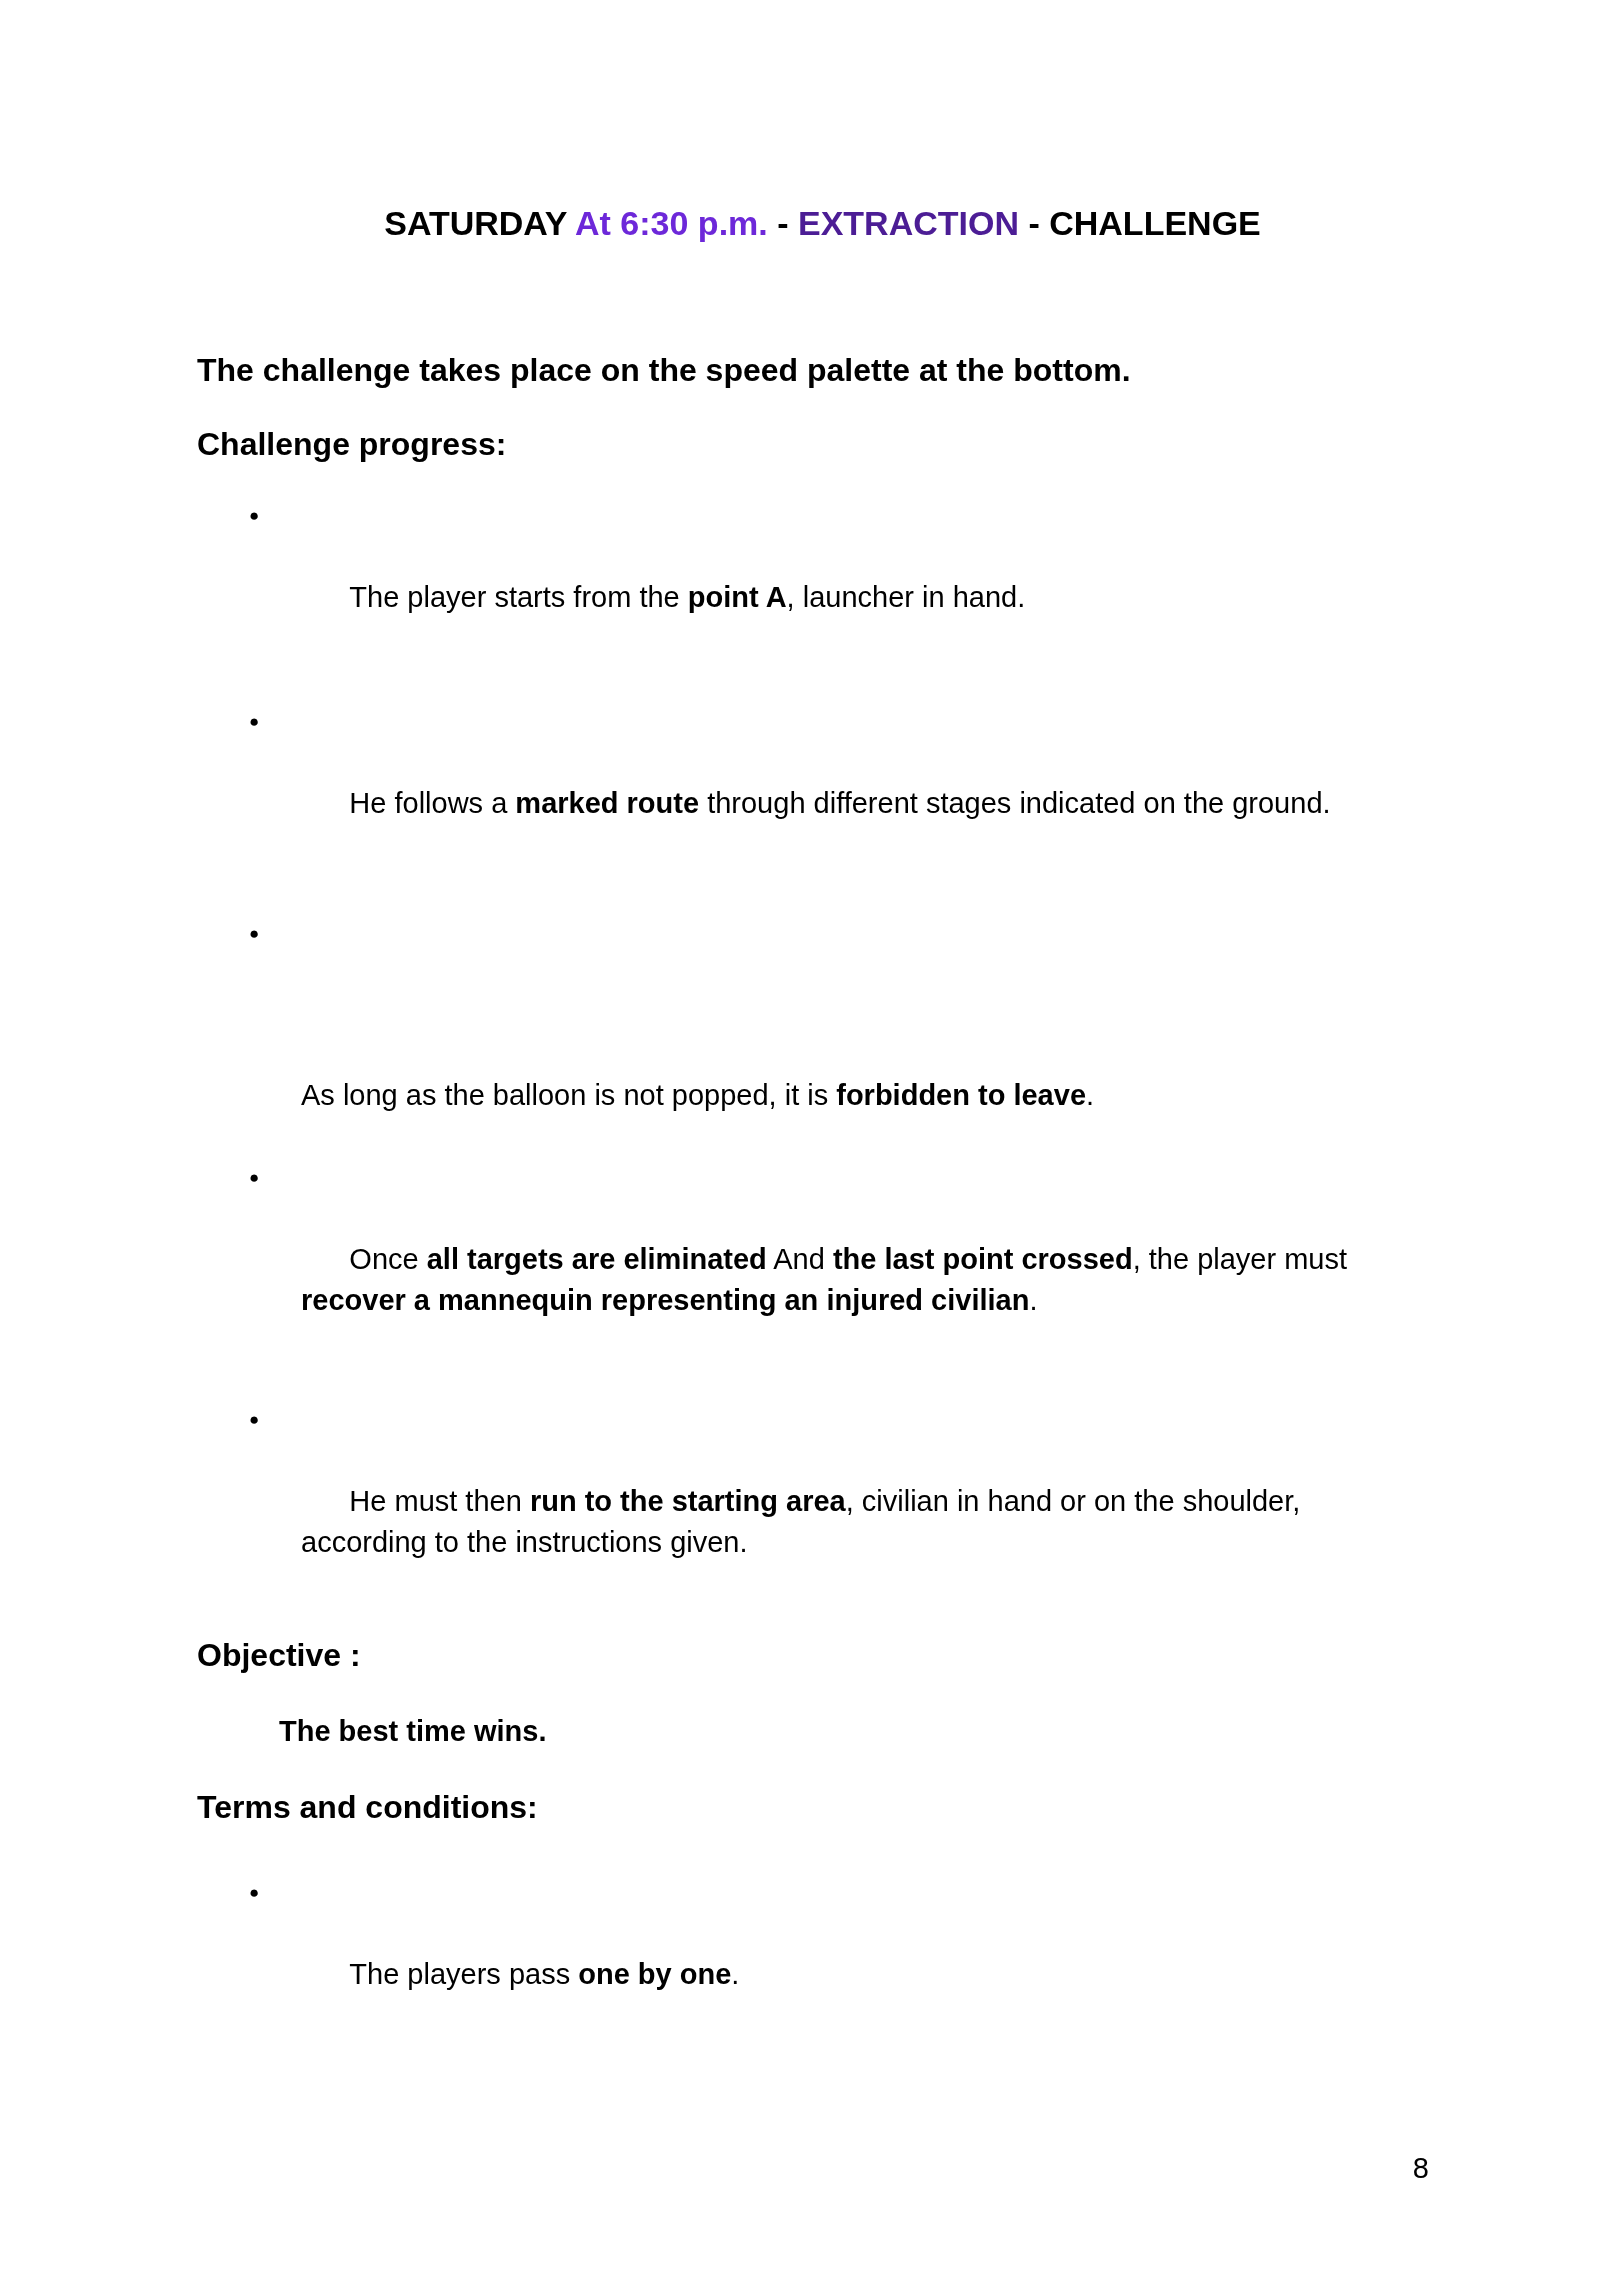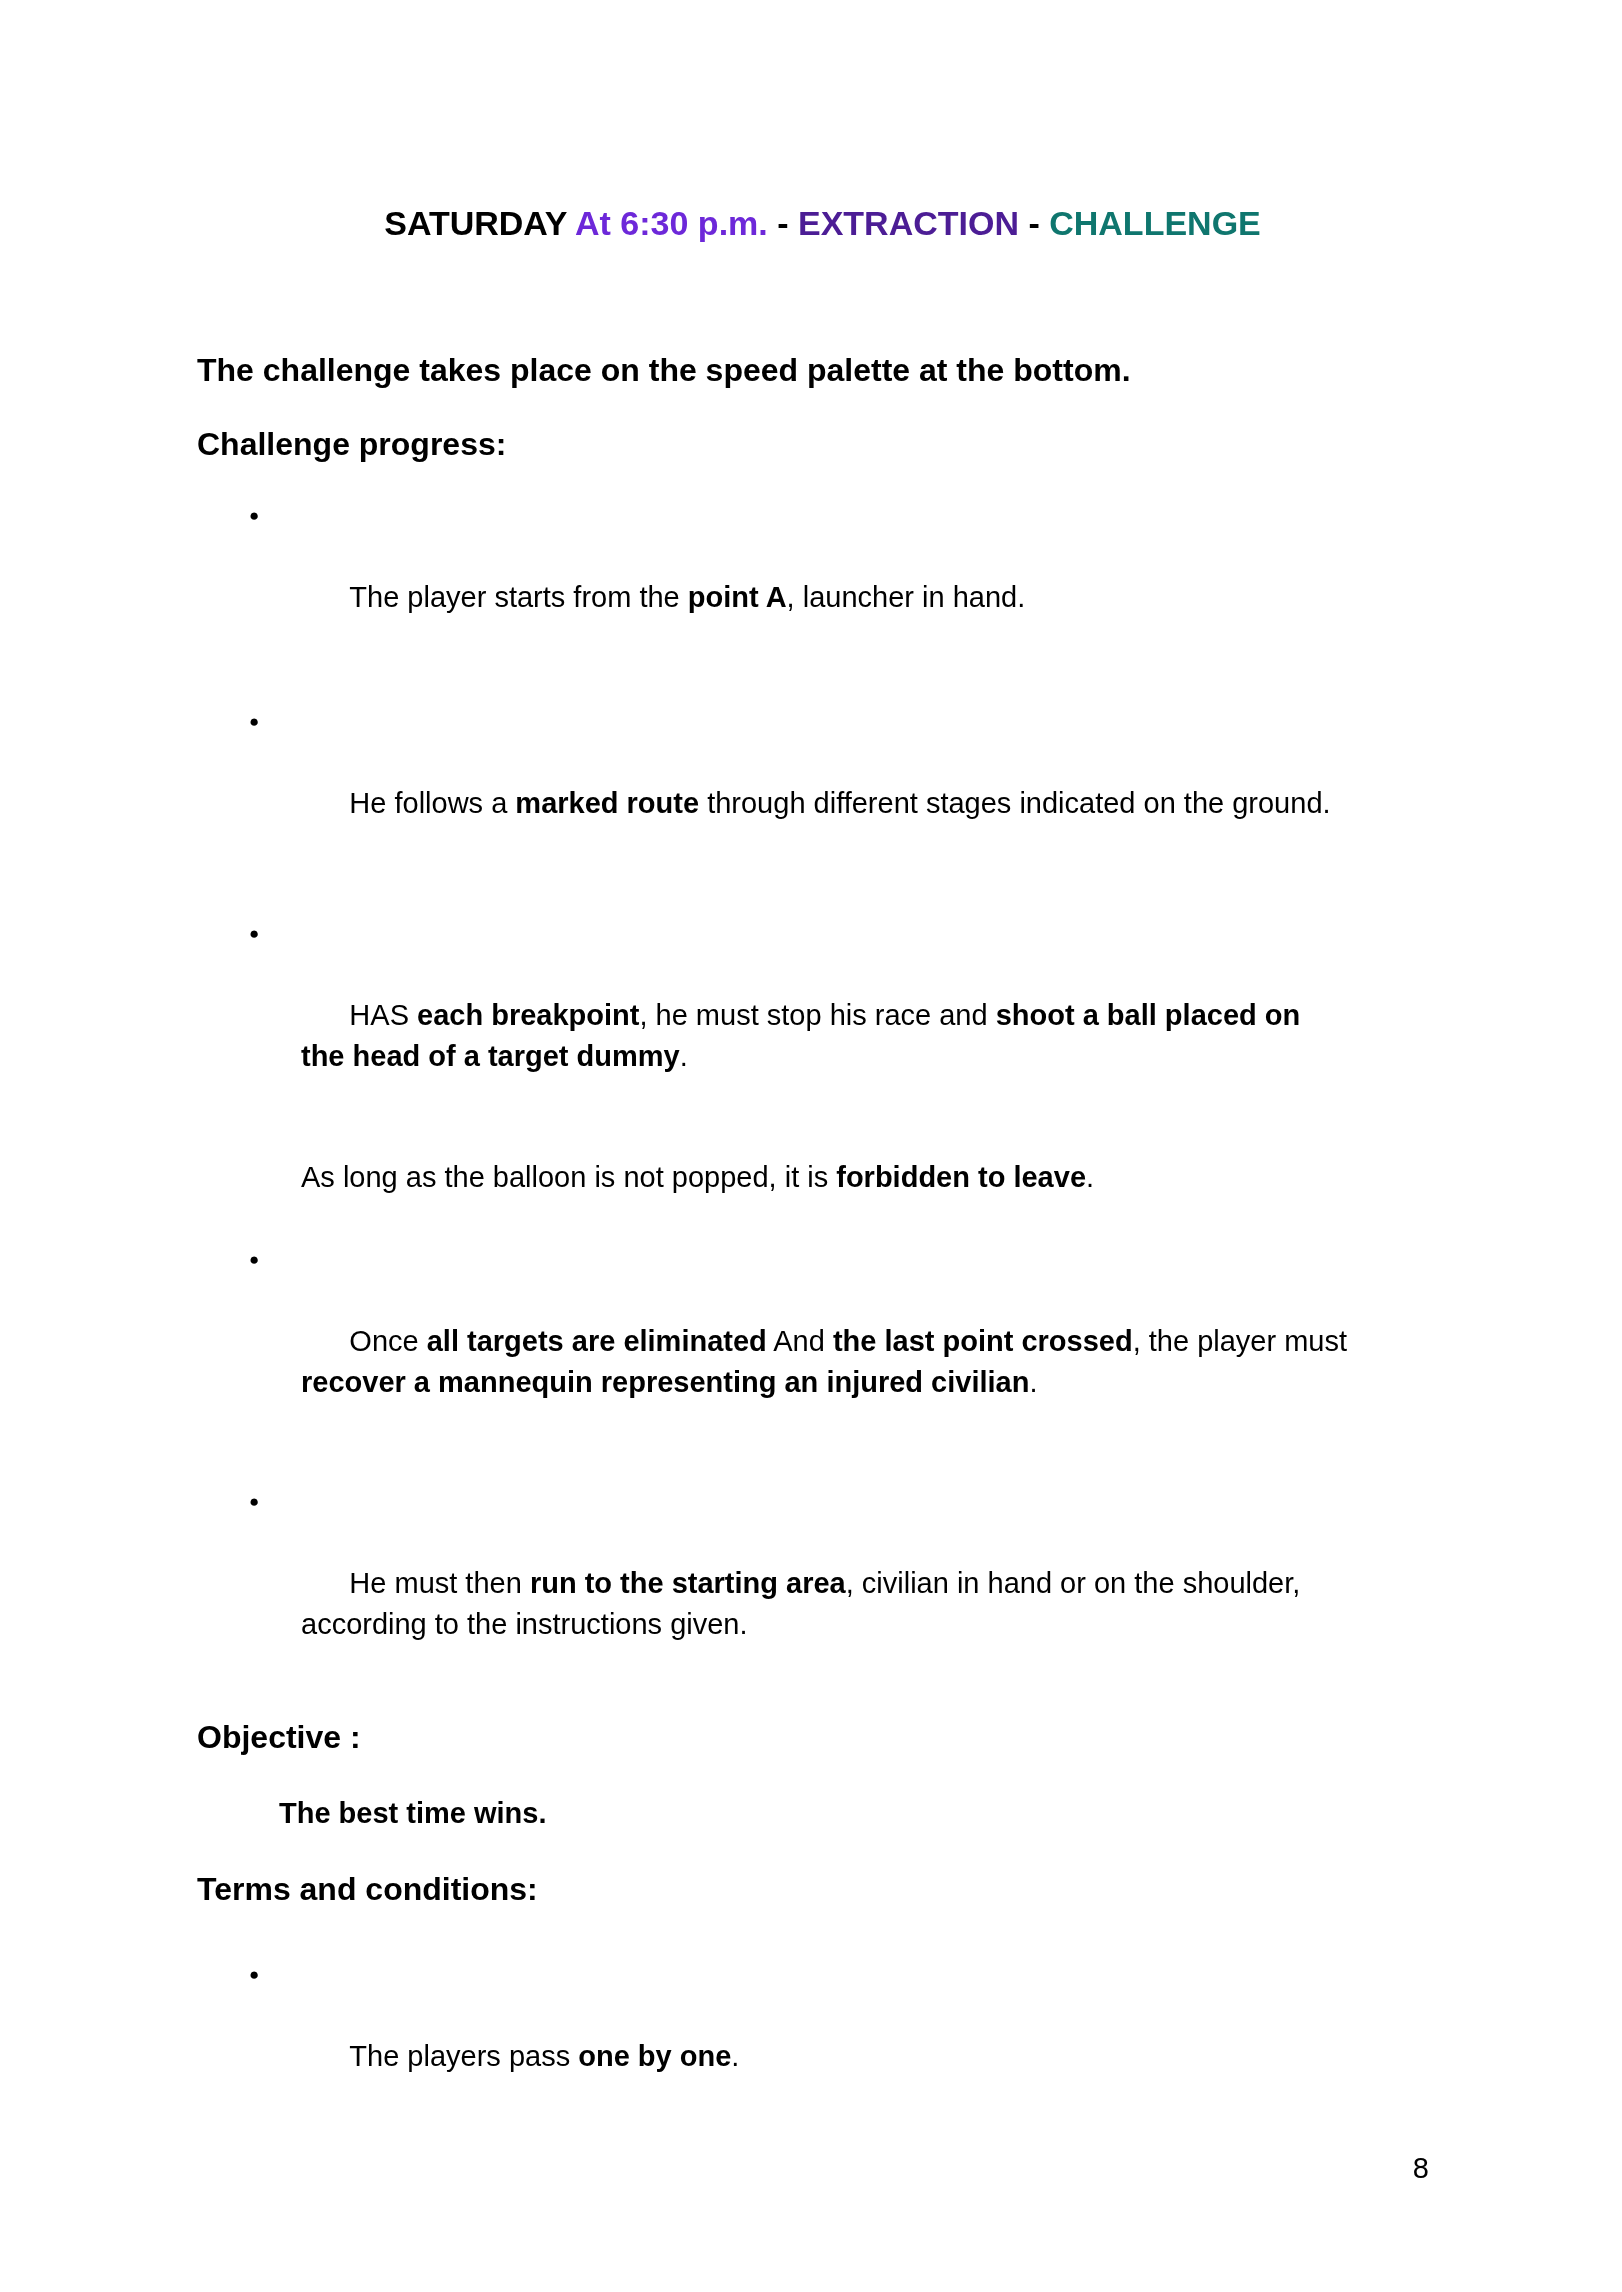--- a/index.html
+++ b/index.html
@@ -67,38 +67,36 @@
     font-size:29px;
     line-height:41px;
   }
 </style>
 </head>
 <body>
 
 <div class="page">
   <div class="content">
 
-    <div class="block title"><span>SATURDAY </span><span style="color: #6d28d9;">At 6:30 p.m.</span><span> - </span><span style="color: #4c1d95;">EXTRACTION</span><span> - </span><span style="color: #0f766e;">CHALLENGE</span></div>
+    <div class="block title"><span>SATURDAY </span><span style="color: #6d28d9;">At 6:30 p.m.</span><span> - </span><span style="color: #4c1d95;">EXTRACTION</span><span> - </span><span style="color: #000000;">CHALLENGE</span></div>
 
     <div class="block section-h intro-heading">The challenge takes place on the speed palette at the bottom.</div>
 
     <div class="block section-h h-progress">Challenge progress:</div>
 
     <div class="block bullet b1">
       <span class="dot">●</span>
       <span><span>The player starts from the </span><span style="font-weight: 700;">point A</span><span>, launcher in hand.</span></span>
     </div>
     <div class="block bullet b2">
       <span class="dot">●</span>
       <span><span>He follows a </span><span style="font-weight: 700;">marked route</span><span> through different stages indicated on the ground.</span></span>
     </div>
     <div class="block bullet b3">
       <span class="dot">●</span>
-      <span><span>HAS </span><span style="font-weight: 700;">each breakpoint</span><span>, he must stop his race and </span><span style="font-weight: 700;">shoot a ball placed on
-the head of a target dummy</span><span>.</span></span>
     </div>
 
     <div class="block note"><span>As long as the balloon is not popped, it is </span><span style="font-weight: 700;">forbidden to leave</span><span>.</span></div>
 
     <div class="block bullet b4">
       <span class="dot">●</span>
       <span><span>Once </span><span style="font-weight: 700;">all targets are eliminated</span><span> And </span><span style="font-weight: 700;">the last point crossed</span><span>, the player must
 </span><span style="font-weight: 700;">recover a mannequin representing an injured civilian</span><span>.</span></span>
     </div>
     <div class="block bullet b5">

